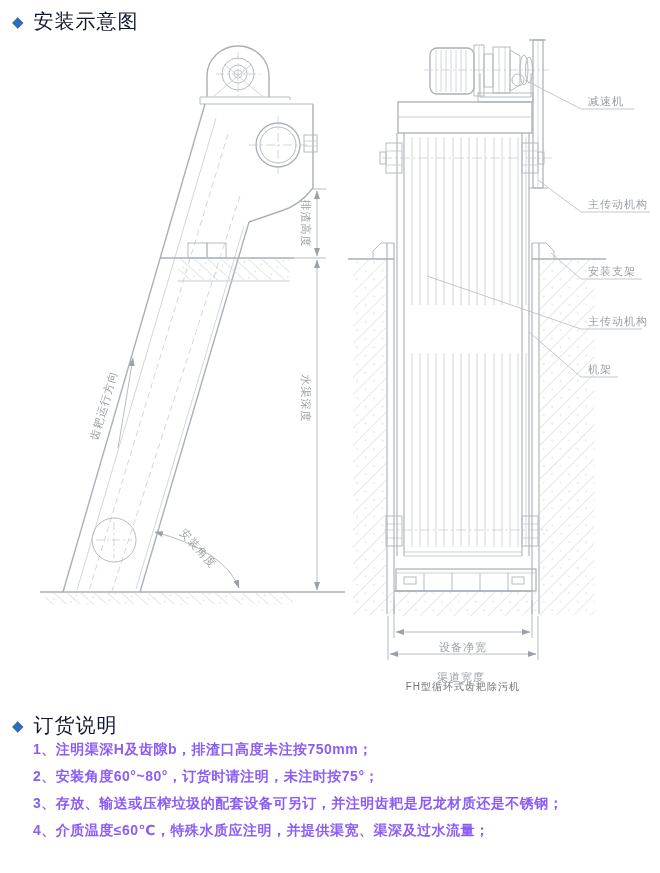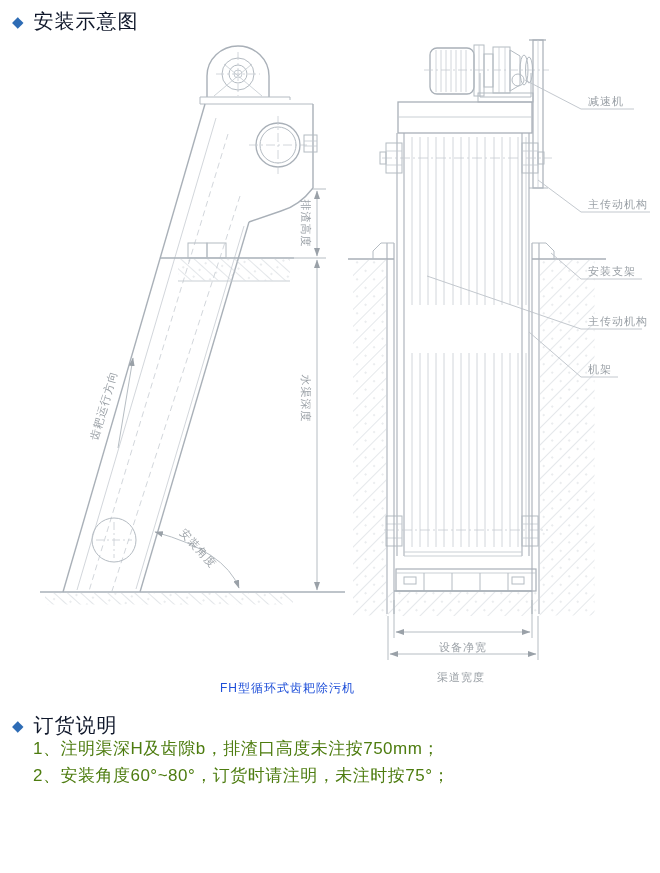--- a/index.html
+++ b/index.html
@@ -11,26 +11,26 @@
   .sec-title .dia { color:#2e6cb5; font-size:15px; line-height:15px; }
   .sec-title .txt { font-size:20px; font-weight:normal; color:#0f172a; letter-spacing:1px; }
 
   .draw { position:absolute; left:0; top:28px; width:593px; height:680px; }
   .draw svg { position:absolute; left:0; top:0; }
 
   .lbl { position:absolute; font-size:11px; color:#9aa0a6; white-space:nowrap; letter-spacing:1px; }
   .lbl.rot90 { transform:rotate(90deg); transform-origin:center; text-align:center; }
   .lbl.center { text-align:center; }
 
-  .caption { position:absolute; left:220px; top:680px; width:300px; text-align:left;
-    font-size:12px; color:#1d4ed8; letter-spacing:1px; }
+  .caption { position:absolute; left:220px; top:680px; width:300px; text-align:right;
+    font-size:10px; color:#737373; letter-spacing:1px; }
 
   .notes { position:absolute; left:33px; top:741px; width:610px; }
-  .note-item { font-size:17px; color:#4d7c0f; line-height:16px; margin-bottom:11px;
-    letter-spacing:0.5px; }
+  .note-item { font-size:14px; color:#8b5cf6; line-height:16px; margin-bottom:11px;
+    letter-spacing:0.5px;font-weight:bold; }
 </style>
 </head>
 <body>
 
 <div class="page">
 
   <div class="sec-title" style="top:8px;">
     <span class="dia">◆</span>
     <span class="txt">安装示意图</span>
   </div>
@@ -196,15 +196,17 @@
   <div class="caption">FH型循环式齿耙除污机</div>
 
   <div class="sec-title" style="top:712px;">
     <span class="dia">◆</span>
     <span class="txt">订货说明</span>
   </div>
 
   <div class="notes">
     <div class="note-item">1、注明渠深H及齿隙b，排渣口高度未注按750mm；</div>
     <div class="note-item">2、安装角度60°~80°，订货时请注明，未注时按75°；</div>
+    <div class="note-item">3、存放、输送或压榨垃圾的配套设备可另订，并注明齿耙是尼龙材质还是不锈钢；</div>
+    <div class="note-item">4、介质温度≤60℃，特殊水质应注明，并提供渠宽、渠深及过水流量；</div>
   </div>
 
 </div>
 
 </body></html>

